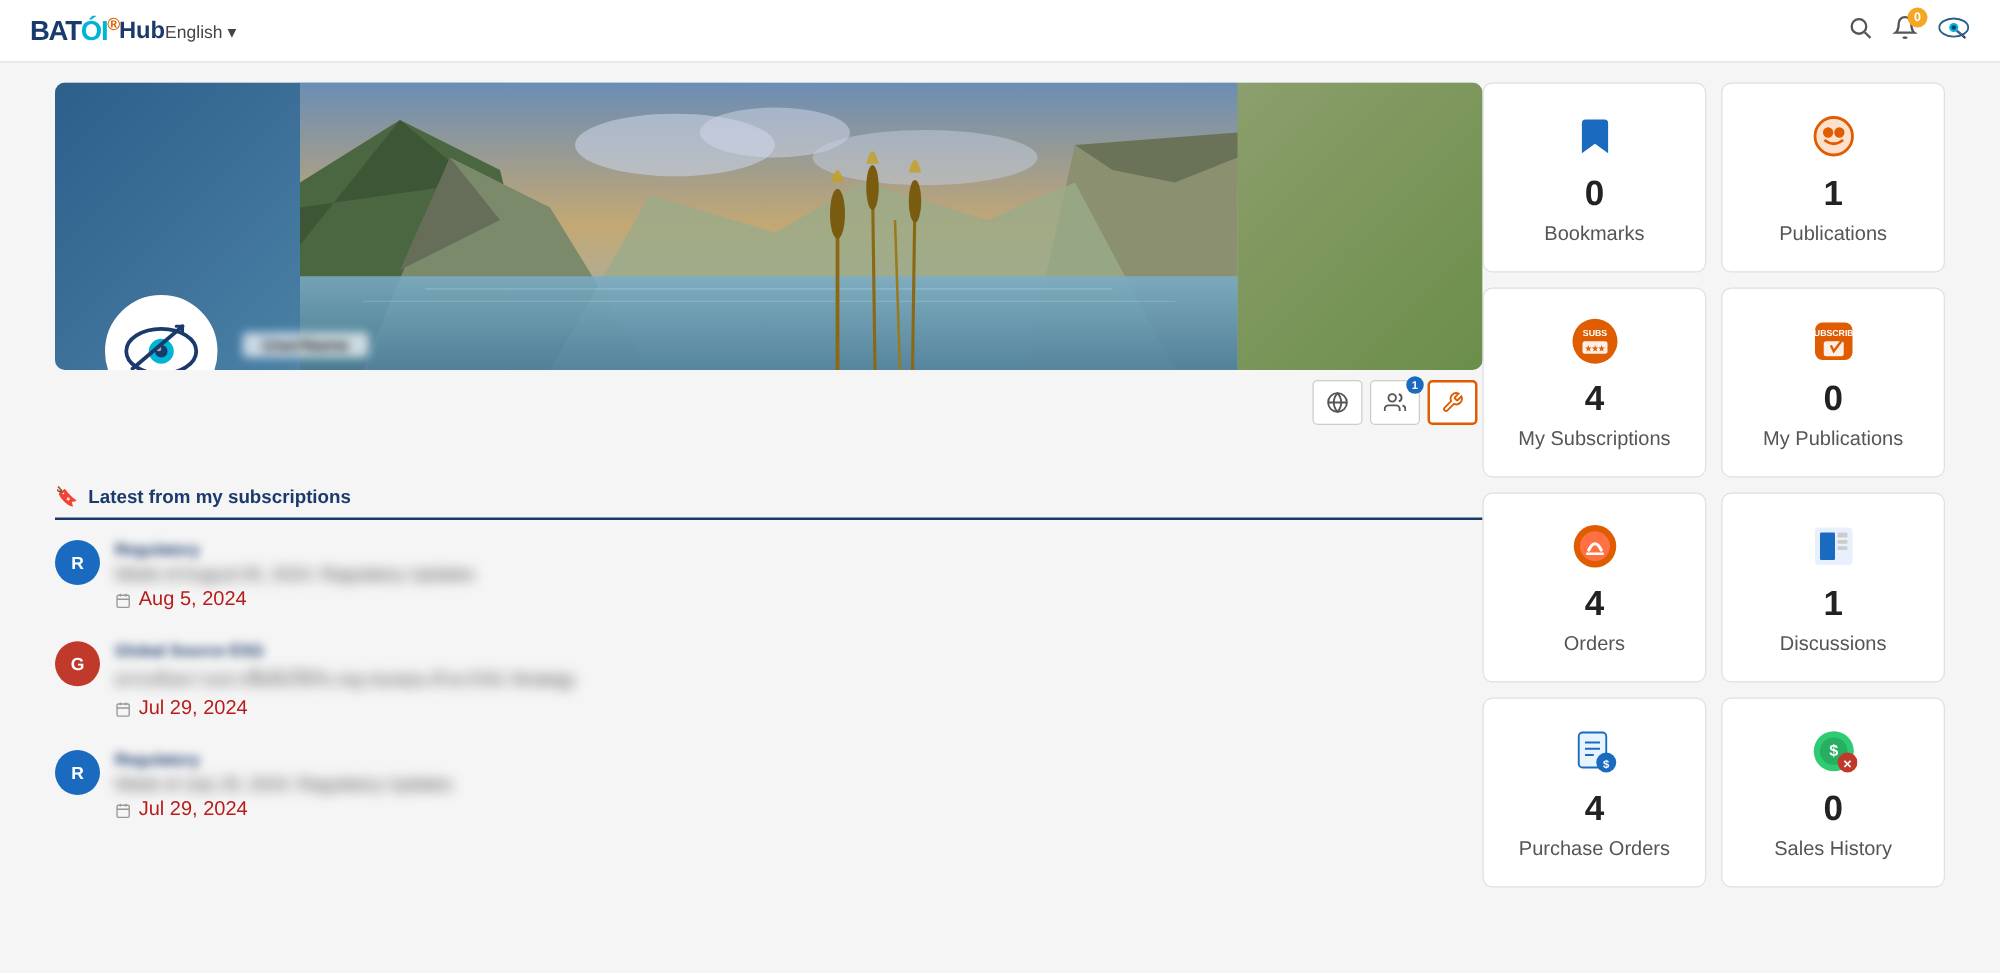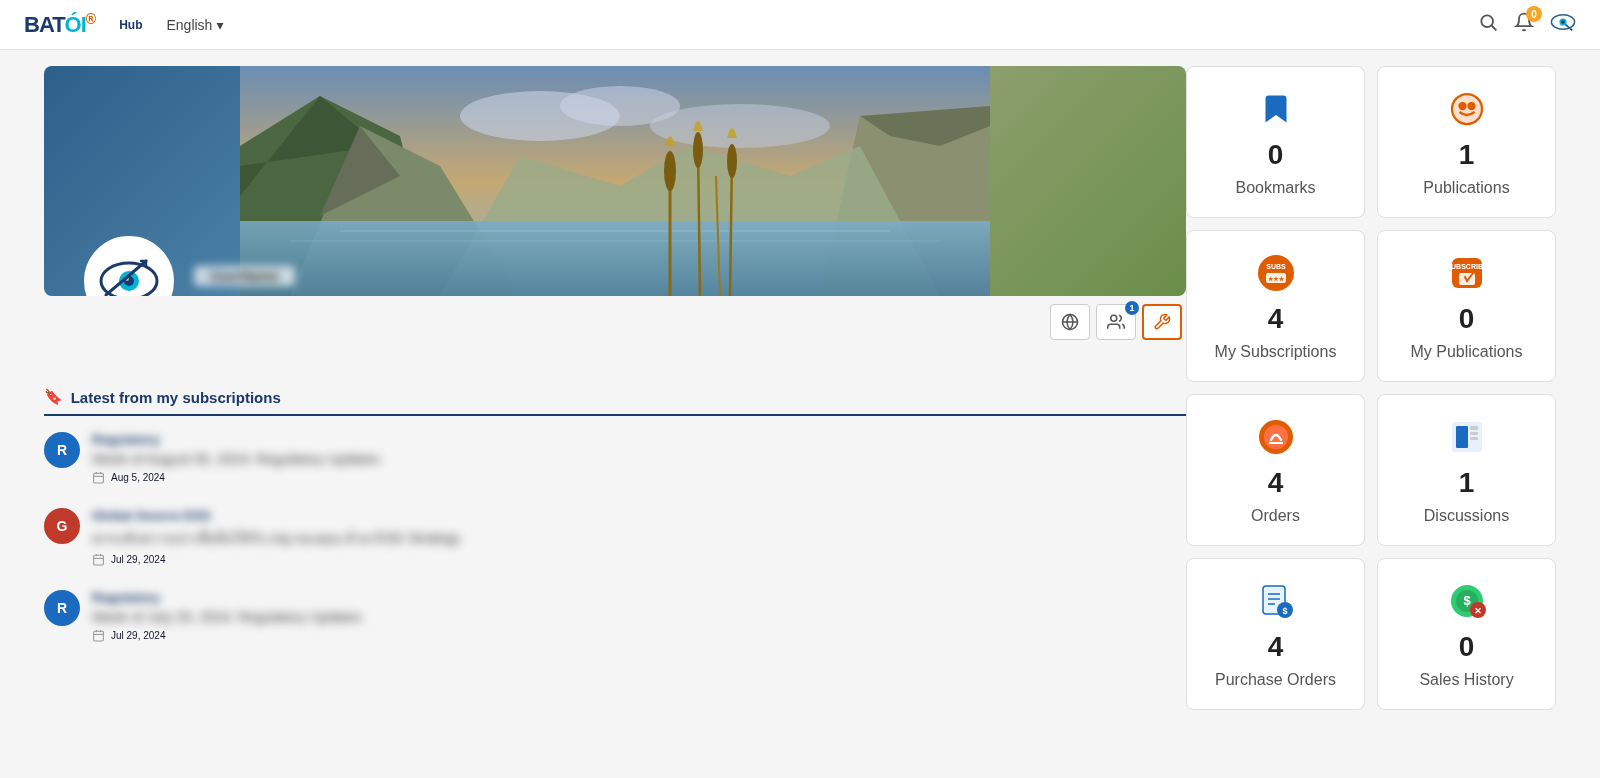--- a/index.html
+++ b/index.html
@@ -2,28 +2,28 @@
 <html><head>
   <meta charset="utf-8">
   <style>
     * { box-sizing: border-box; margin: 0; padding: 0; }
     body { font-family: -apple-system, BlinkMacSystemFont, 'Segoe UI', sans-serif; background: #f5f5f5; color: #333; }
 
     
     .navbar {
       display: flex; align-items: center; height: 50px;
       background: #fff; border-bottom: 1px solid #e0e0e0;
-      padding: 0 24px; gap: 24px; position: relative; z-index: 10;
+      padding: 0 24px; position: relative; z-index: 10;
     }
     .navbar-logo { display: flex; align-items: center; }
     .logo-text { font-size: 22px; font-weight: 900; letter-spacing: -1px; }
     .logo-bat { color: #1a3a6b; }
     .logo-oi { color: #00b4d8; }
     .logo-accent { color: #e05c00; font-size: 14px; vertical-align: super; }
-    .navbar-hub { color: #1a3a6b; font-weight: 600; font-size: 12px; cursor: pointer; }
+    .navbar-hub { color: #1a3a6b; font-weight: 600; font-size: 19px; cursor: pointer; }
     .navbar-lang { display: flex; gap: 4px; font-size: 14px; color: #444; cursor: pointer; }
     .navbar-spacer { flex: 1; }
     .navbar-icons { display: flex; align-items: center; gap: 16px; }
     .nav-icon { cursor: pointer; font-size: 18px; color: #555; position: relative; }
     .badge {
       position: absolute; top: -6px; right: -8px;
       background: #f5a623; color: #fff; font-size: 10px;
       width: 16px; height: 16px; border-radius: 50%;
       display: flex; align-items: center; justify-content: center; font-weight: 700;
     }
@@ -70,21 +70,21 @@
     .feed-section { margin-top: 48px; }
     .feed-title {
       display: flex; align-items: center; gap: 8px;
       font-size: 15px; font-weight: 600; color: #1a3a6b;
       border-bottom: 2px solid #1a3a6b; padding-bottom: 8px; margin-bottom: 16px;
     }
     .feed-item { display: flex; gap: 12px; margin-bottom: 24px; }
     .feed-content { flex: 1; }
     .feed-author { font-size: 13px; font-weight: 600; color: #1a3a6b; filter: blur(4px); }
     .feed-headline { font-size: 14px; color: #444; margin: 4px 0; filter: blur(5px); }
-    .feed-date { display: flex; align-items: center; gap: 6px; font-size: 10px; color: #0f172a; }
+    .feed-date { display: flex; align-items: center; gap: 6px; font-size: 16px; color: #b91c1c; }
 
     
     .stats-grid {
       display: grid; grid-template-columns: 1fr 1fr;
       gap: 12px; width: 370px; flex-shrink: 0;
       align-content: start;
     }
     .stat-card {
       background: #fff; border: 1px solid #e0e0e0; border-radius: 8px;
       padding: 20px 16px; display: flex; flex-direction: column;

